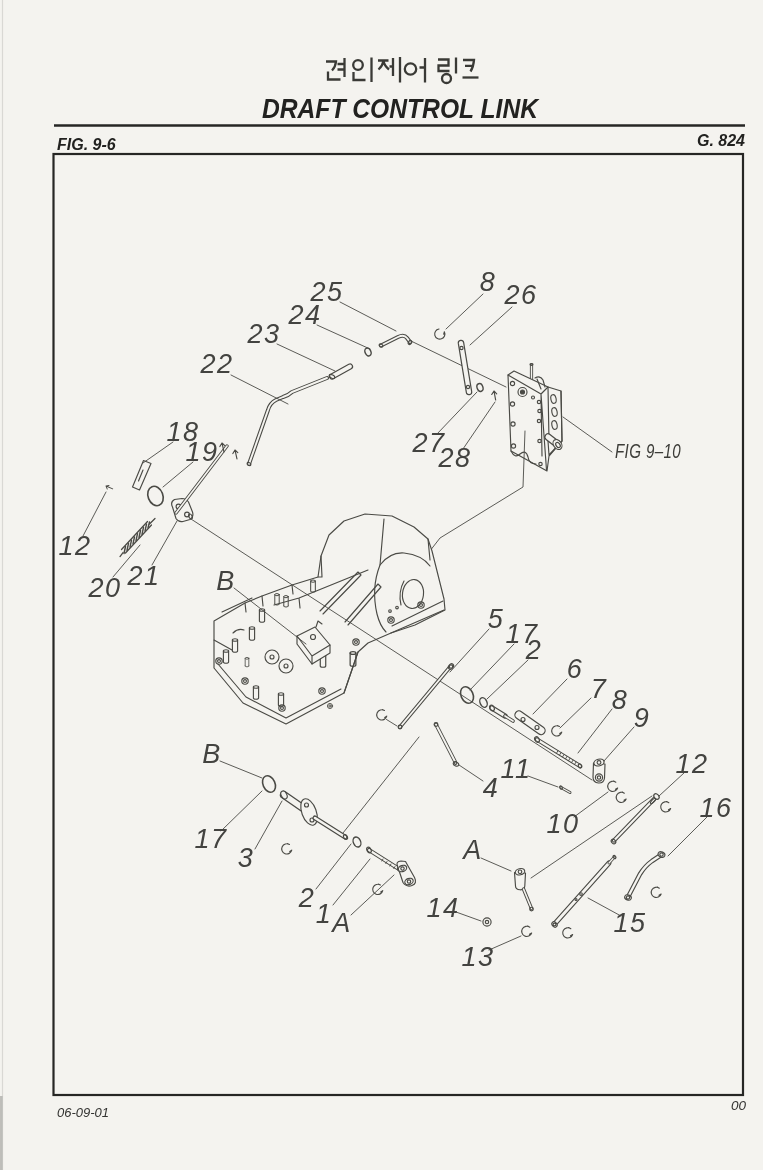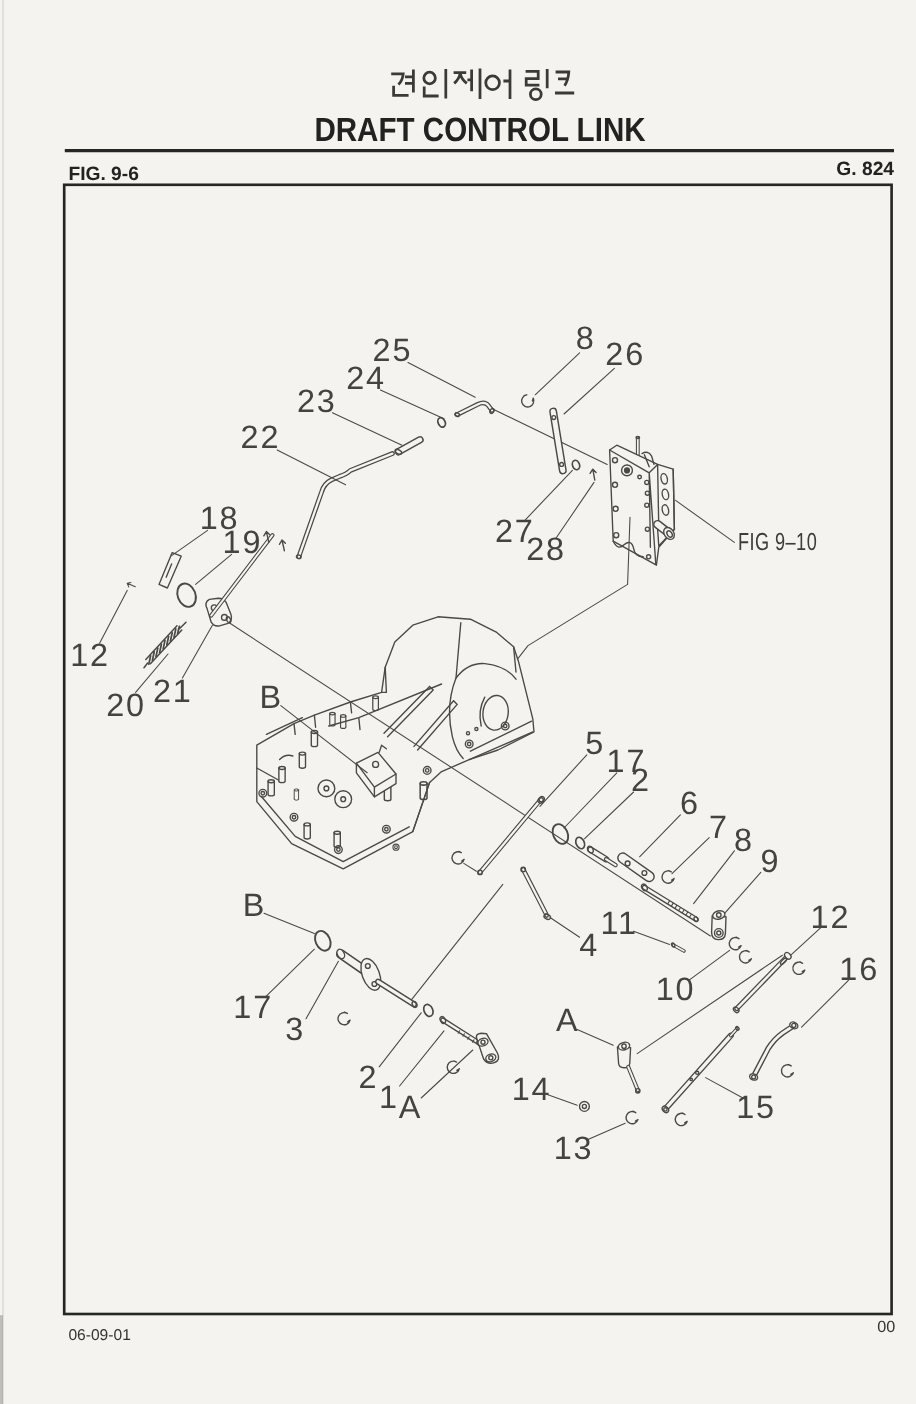--- a/index.html
+++ b/index.html
@@ -1,17 +1,17 @@
 <!DOCTYPE html>
 <html><head>
 <meta charset="utf-8">
 <style>
 html,body{margin:0;padding:0;}
 body{width:763px;height:1170px;background:#f4f3ef;font-family:"Liberation Sans",sans-serif;overflow:hidden;}
-#pg{position:relative;width:763px;height:926px;}
+#pg{position:relative;width:763px;height:926px;font-style:italic;}
 svg{position:absolute;left:0;top:0;filter:blur(0.22px);}
 .s{stroke:#4a4a45;stroke-width:1.15;fill:none;stroke-linecap:round;stroke-linejoin:round;}
 .sf{stroke:#4a4a45;stroke-width:1.15;fill:#f4f3ef;stroke-linejoin:round;}
 .thin{stroke-width:0.9;}
 .lbl{font-family:"Liberation Sans",sans-serif;font-size:27px;fill:#434340;letter-spacing:1.5px;}
 .lb2{font-family:"Liberation Sans",sans-serif;font-size:20.5px;fill:#3c3c38;letter-spacing:0.5px;}
 .hd{font-family:"Liberation Sans",sans-serif;font-weight:bold;fill:#222220;}
 .kr{stroke:#3a3a36;stroke-width:2.3;fill:none;stroke-linecap:butt;stroke-linejoin:miter;}
 </style>
 </head>

